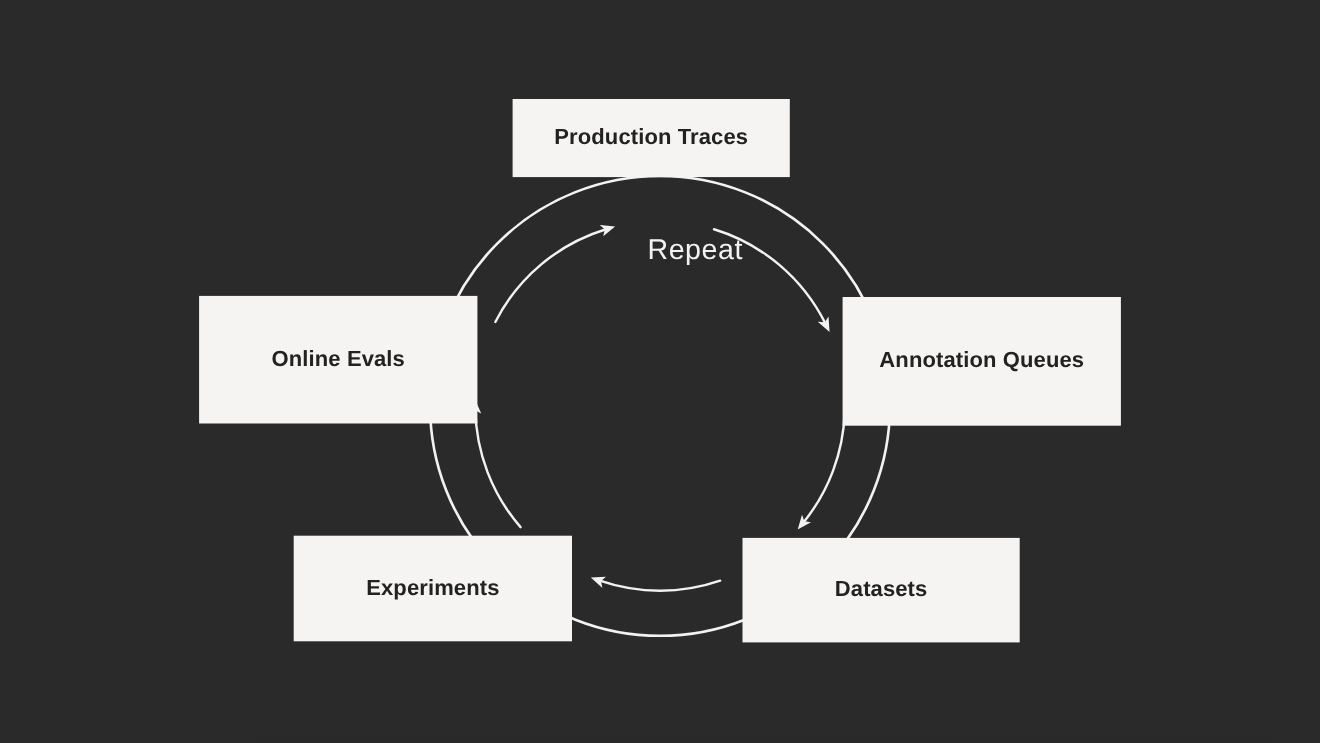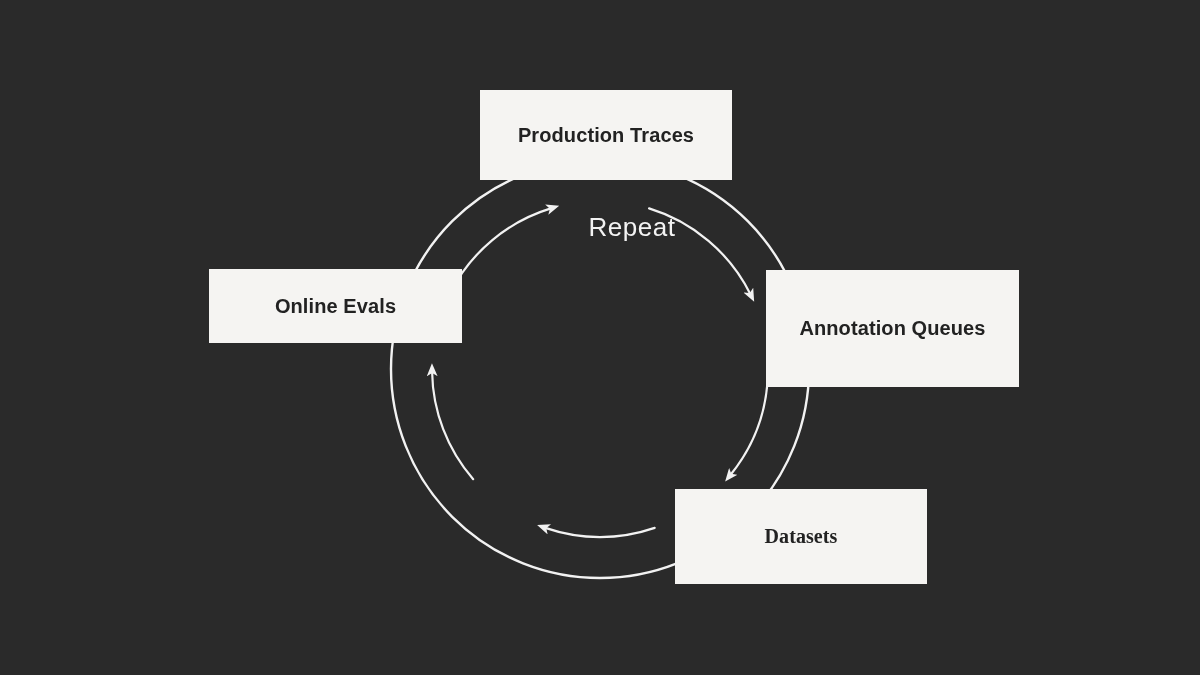--- a/index.html
+++ b/index.html
@@ -28,25 +28,25 @@
     background: #f5f4f2;
     color: #222222;
     display: flex;
     align-items: center;
     justify-content: center;
     font-size: 20px;
     font-weight: 700;
     letter-spacing: 0.1px;
     white-space: nowrap;
   }
-  .node-production-traces { left: 480px; top: 90px;  width: 252px; height: 90px; }
-  .node-online-evals      { left: 181px; top: 269px; width: 253px; height: 74px; margin-left: 28px; }
+  .node-production-traces { left: 466px; top: 90px;  width: 252px; height: 71px; }
+  .node-online-evals      { left: 181px; top: 269px; width: 253px; height: 116px; }
   .node-annotation-queues { left: 766px; top: 270px; width: 253px; height: 117px; }
   .node-experiments       { left: 267px; top: 487px; width: 253px; height: 96px; }
-  .node-datasets          { left: 675px; top: 489px; width: 252px; height: 95px; font-family: Liberation Serif, serif; }
+  .node-datasets          { left: 675px; top: 489px; width: 252px; height: 95px; }
   .repeat-label {
     position: absolute;
     left: 632px;
     top: 227px;
     transform: translate(-50%, -50%);
     color: #f3f3f3;
     font-size: 26px;
     font-weight: 400;
     letter-spacing: 0.5px;
     white-space: nowrap;
@@ -78,20 +78,23 @@
   </div>
 
   <div class="node node-annotation-queues">
     <span>Annotation Queues</span>
   </div>
 
   <div class="node node-datasets">
     <span>Datasets</span>
   </div>
 
+  <div class="node node-experiments">
+    <span>Experiments</span>
+  </div>
 
   <div class="node node-online-evals">
     <span>Online Evals</span>
   </div>
 
   <span class="repeat-label">Repeat</span>
 
 </div>
 
 </body></html>

